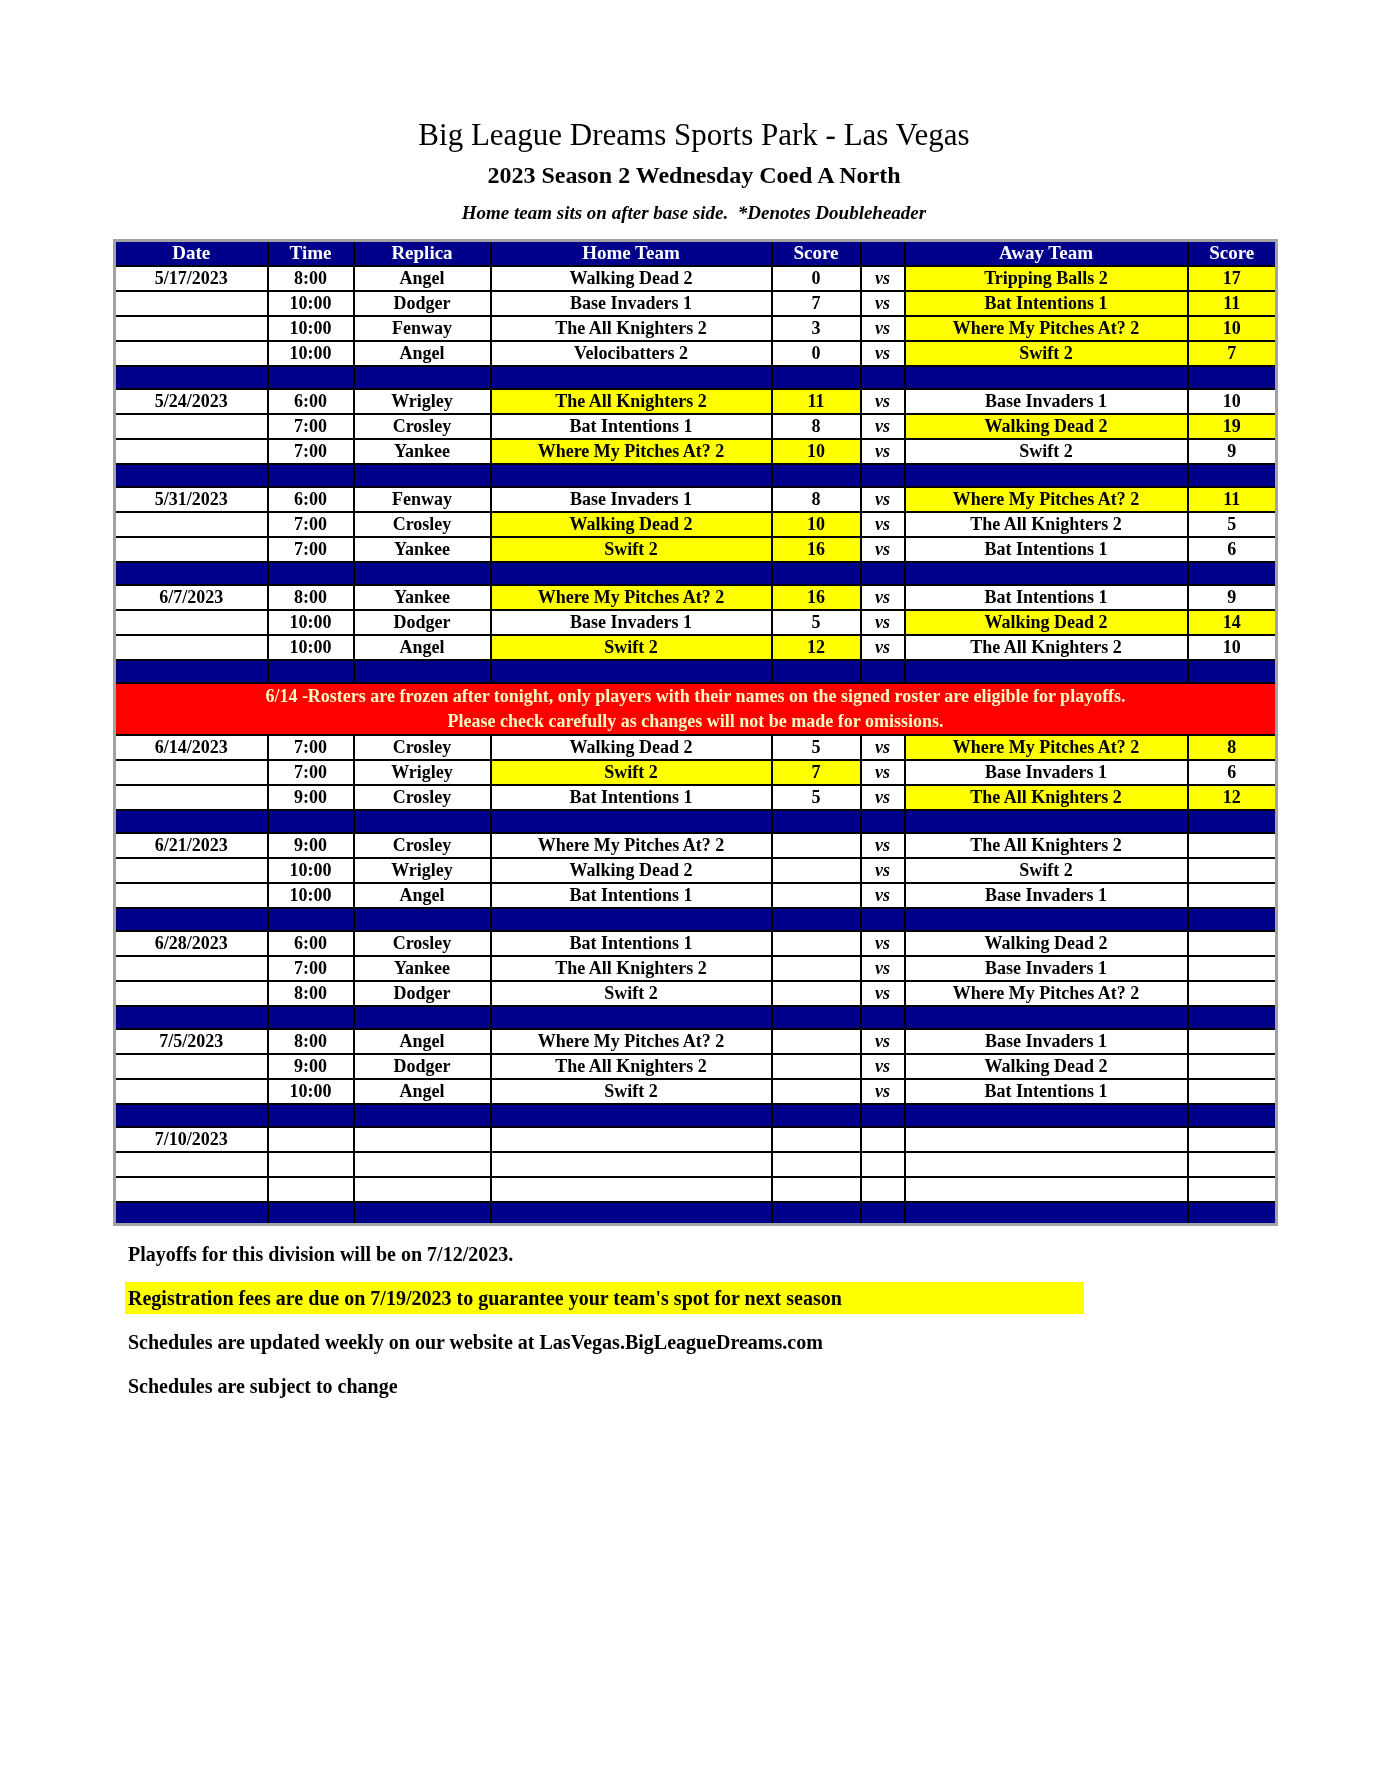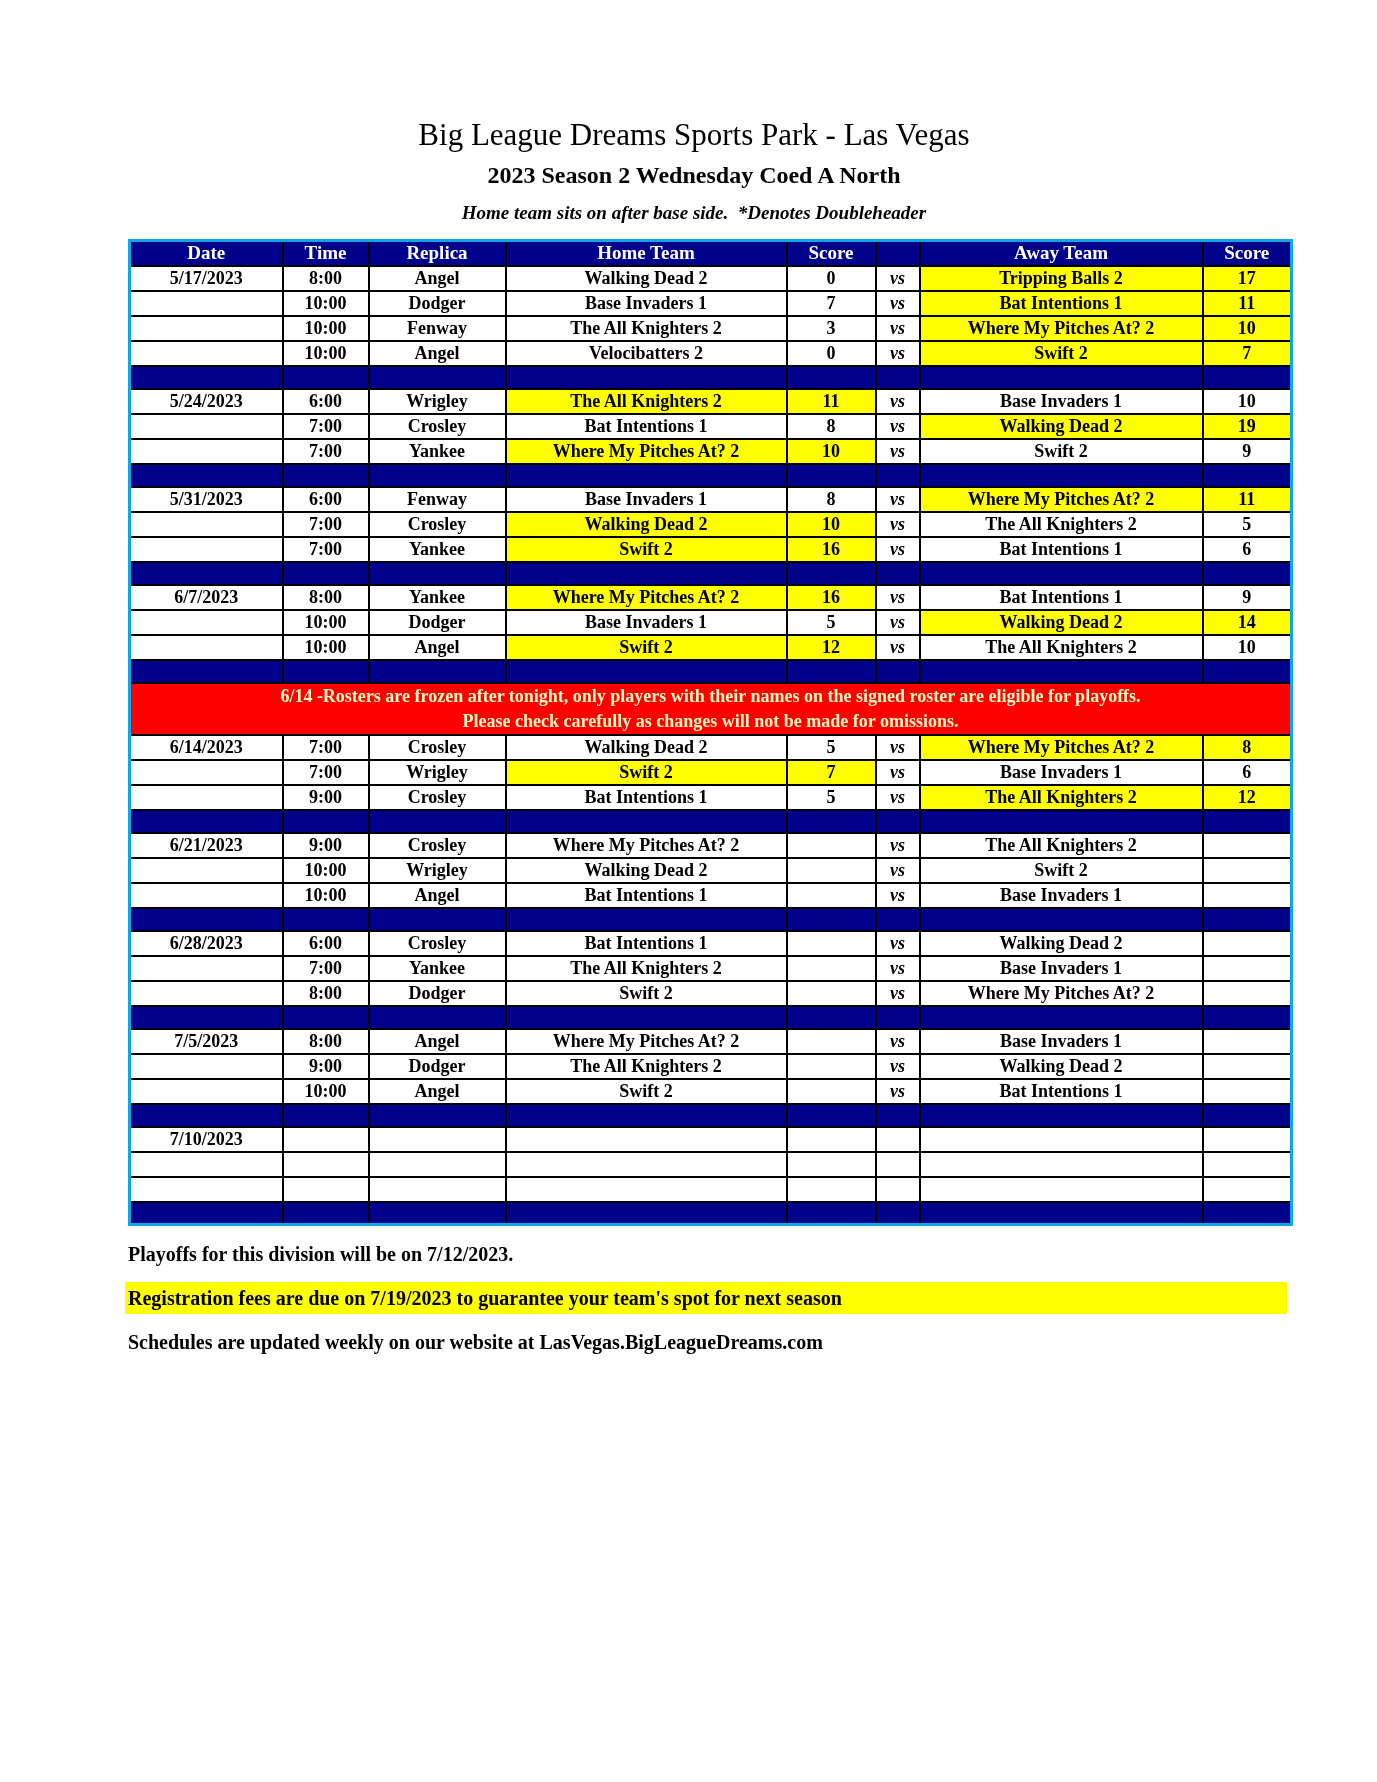--- a/index.html
+++ b/index.html
@@ -31,22 +31,21 @@
   .note{
     margin:13px 0 0 0;text-align:center;
     font-size:19px;font-weight:bold;font-style:italic;line-height:22px;
     white-space:pre-wrap;
   }
   table.schedule{
     margin-top:15px;
     border-collapse:collapse;
     table-layout:fixed;
     width:1162px;
-    border:3px solid #0ea5e9;
-    margin-left:15px;
+    border:3px solid #a3a3a3;
   }
   table.schedule th, table.schedule td{
     border:2px solid #000;
     height:25px;
     padding:0 2px;
     text-align:center;
     font-weight:bold;
     font-size:18px;
     overflow:hidden;
     white-space:nowrap;
@@ -78,21 +77,21 @@
   .footer{margin-top:7px;}
   .footer .fline{
     margin:12px;
     font-size:20px;
     font-weight:bold;
     line-height:32px;
     padding-left:3px;
   }
   .footer .hl{
     background:var(--yellow);
-    width:1162px;
+    width:959px;
   }
 </style>
 </head>
 <body>
 
 <div class="content">
 
   <h1 class="page-title">Big League Dreams Sports Park - Las Vegas</h1>
   <h2 class="page-subtitle">2023 Season 2 Wednesday Coed A North</h2>
   <div class="note">Home team sits on after base side.  *Denotes Doubleheader</div>
@@ -497,15 +496,16 @@
           <td></td>
           <td></td>
         </tr>
       </tbody>
   </table>
 
   <div class="footer">
     <p class="fline">Playoffs for this division will be on 7/12/2023.</p>
     <p class="fline hl">Registration fees are due on 7/19/2023 to guarantee your team's spot for next season</p>
     <p class="fline">Schedules are updated weekly on our website at LasVegas.BigLeagueDreams.com</p>
+    <p class="fline">Schedules are subject to change</p>
   </div>
 
 </div>
 
 </body></html>

